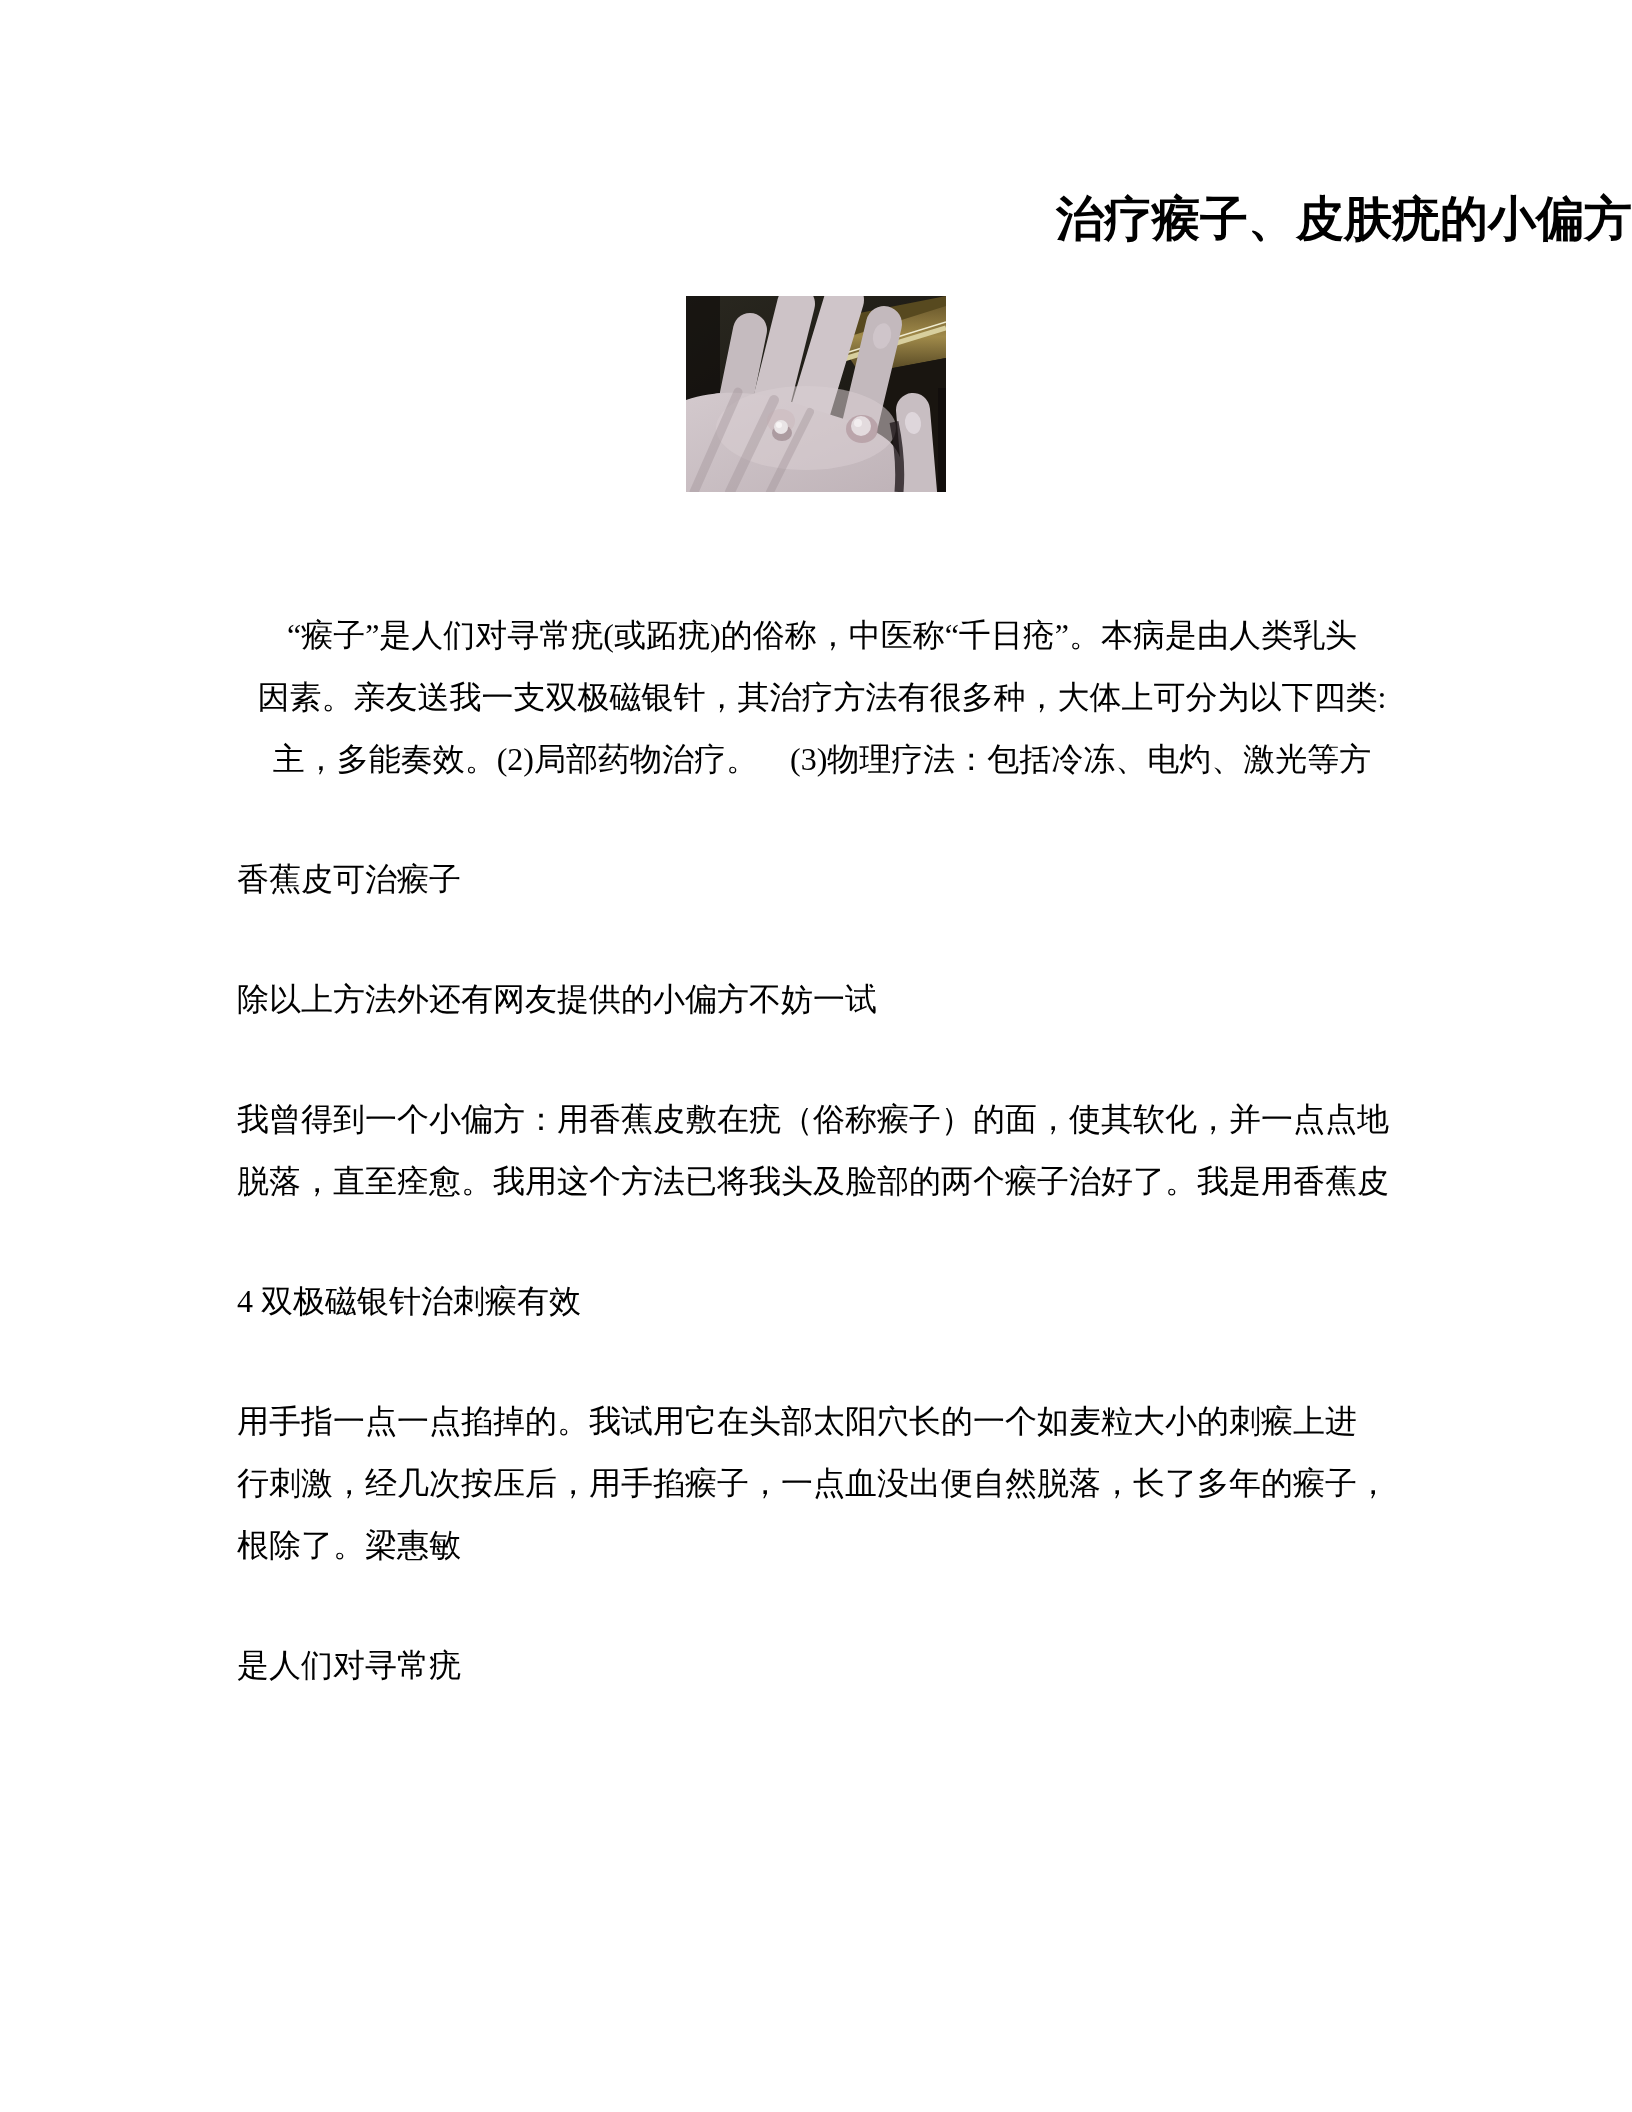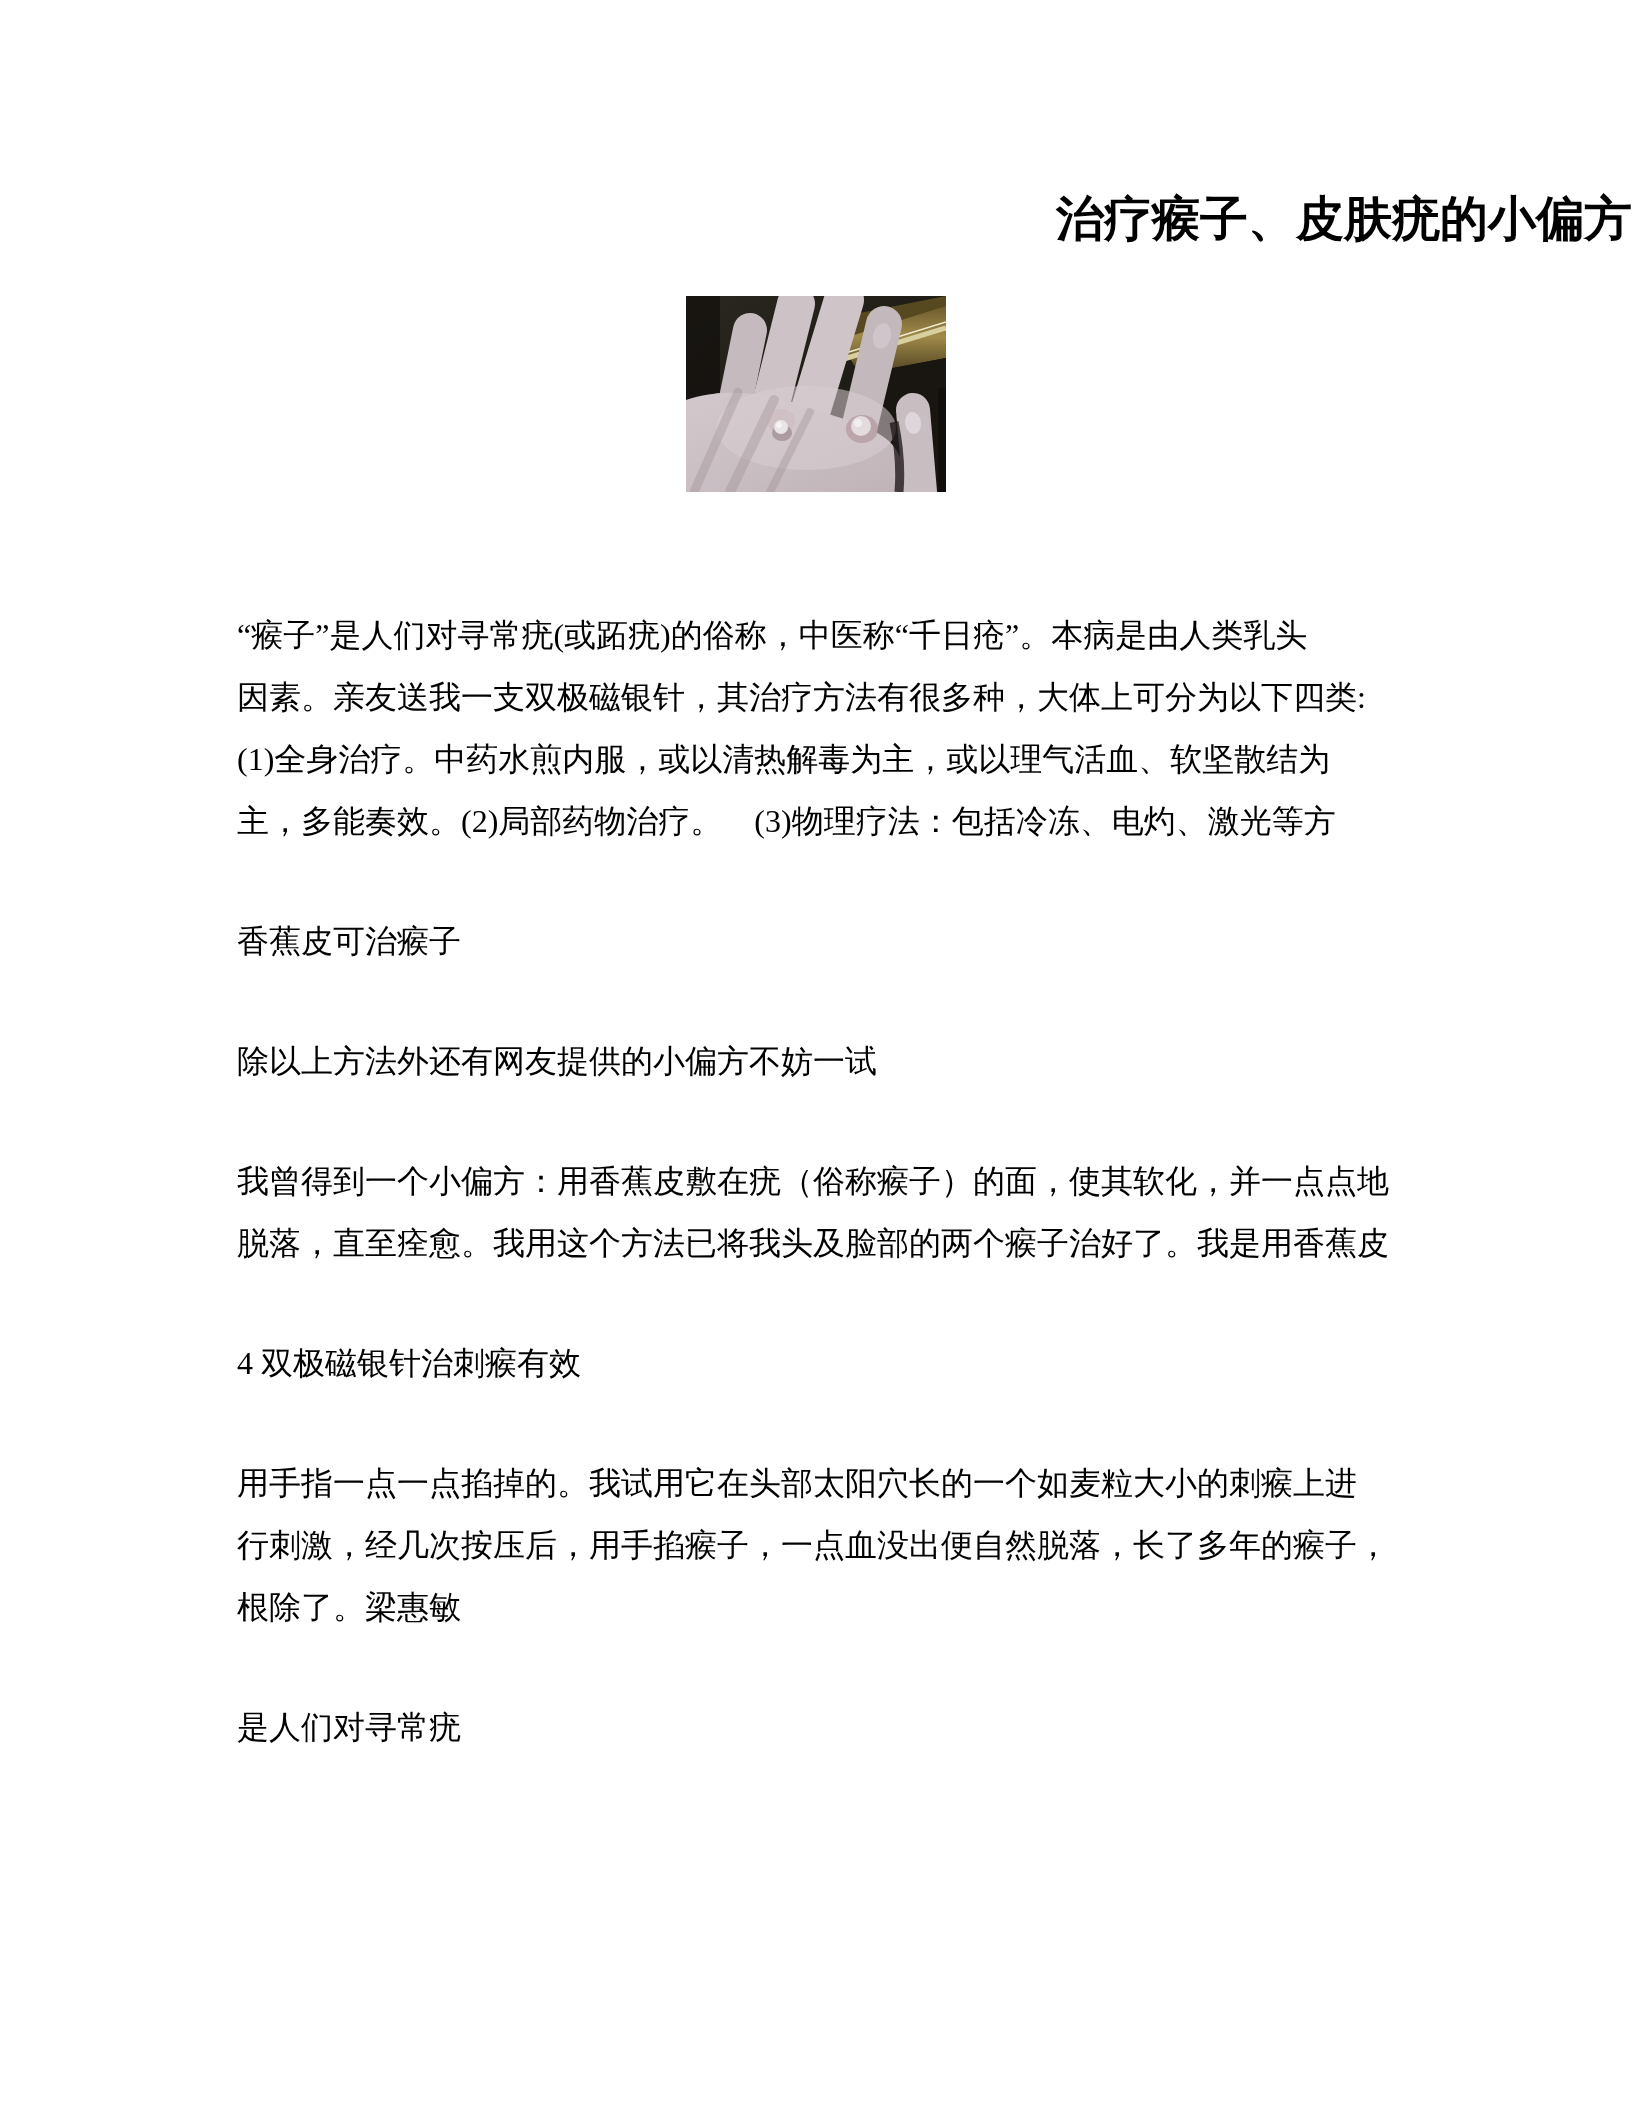--- a/index.html
+++ b/index.html
@@ -28,21 +28,21 @@
     font-size: 0;
   }
   .photo-wrap svg { display: inline-block; vertical-align: top; }
   .content {
     margin: 112px 0 0 237px;
     width: 1170px;
     font-size: 32px;
     line-height: 62px;
   }
   .para { margin: 58px 0 0 0; }
-  .para:first-child { margin-top: 0; }
+  .para:first-child { margin-top: 0; text-align: center; }
   .line { white-space: pre; }
 </style>
 </head>
 <body>
 
 <div class="page">
 
   <h1 class="doc-title">治疗瘊子、皮肤疣的小偏方</h1>
 
   <div class="photo-wrap">
@@ -107,21 +107,20 @@
         <circle cx="175" cy="130" r="10" fill="#e3dbde"></circle>
         <circle cx="172" cy="127" r="4" fill="#f2edef"></circle>
       </g>
     </svg>
   </div>
 
   <div class="content">
       <div class="para">
         <div class="line">“瘊子”是人们对寻常疣(或跖疣)的俗称，中医称“千日疮”。本病是由人类乳头</div>
         <div class="line">因素。亲友送我一支双极磁银针，其治疗方法有很多种，大体上可分为以下四类:</div>
-        <div class="line">(1)全身治疗。中药水煎内服，或以清热解毒为主，或以理气活血、软坚散结为</div>
         <div class="line">主，多能奏效。(2)局部药物治疗。　(3)物理疗法：包括冷冻、电灼、激光等方</div>
       </div>
       <div class="para">
         <div class="line">香蕉皮可治瘊子</div>
       </div>
       <div class="para">
         <div class="line">除以上方法外还有网友提供的小偏方不妨一试</div>
       </div>
       <div class="para">
         <div class="line">我曾得到一个小偏方：用香蕉皮敷在疣（俗称瘊子）的面，使其软化，并一点点地</div>

